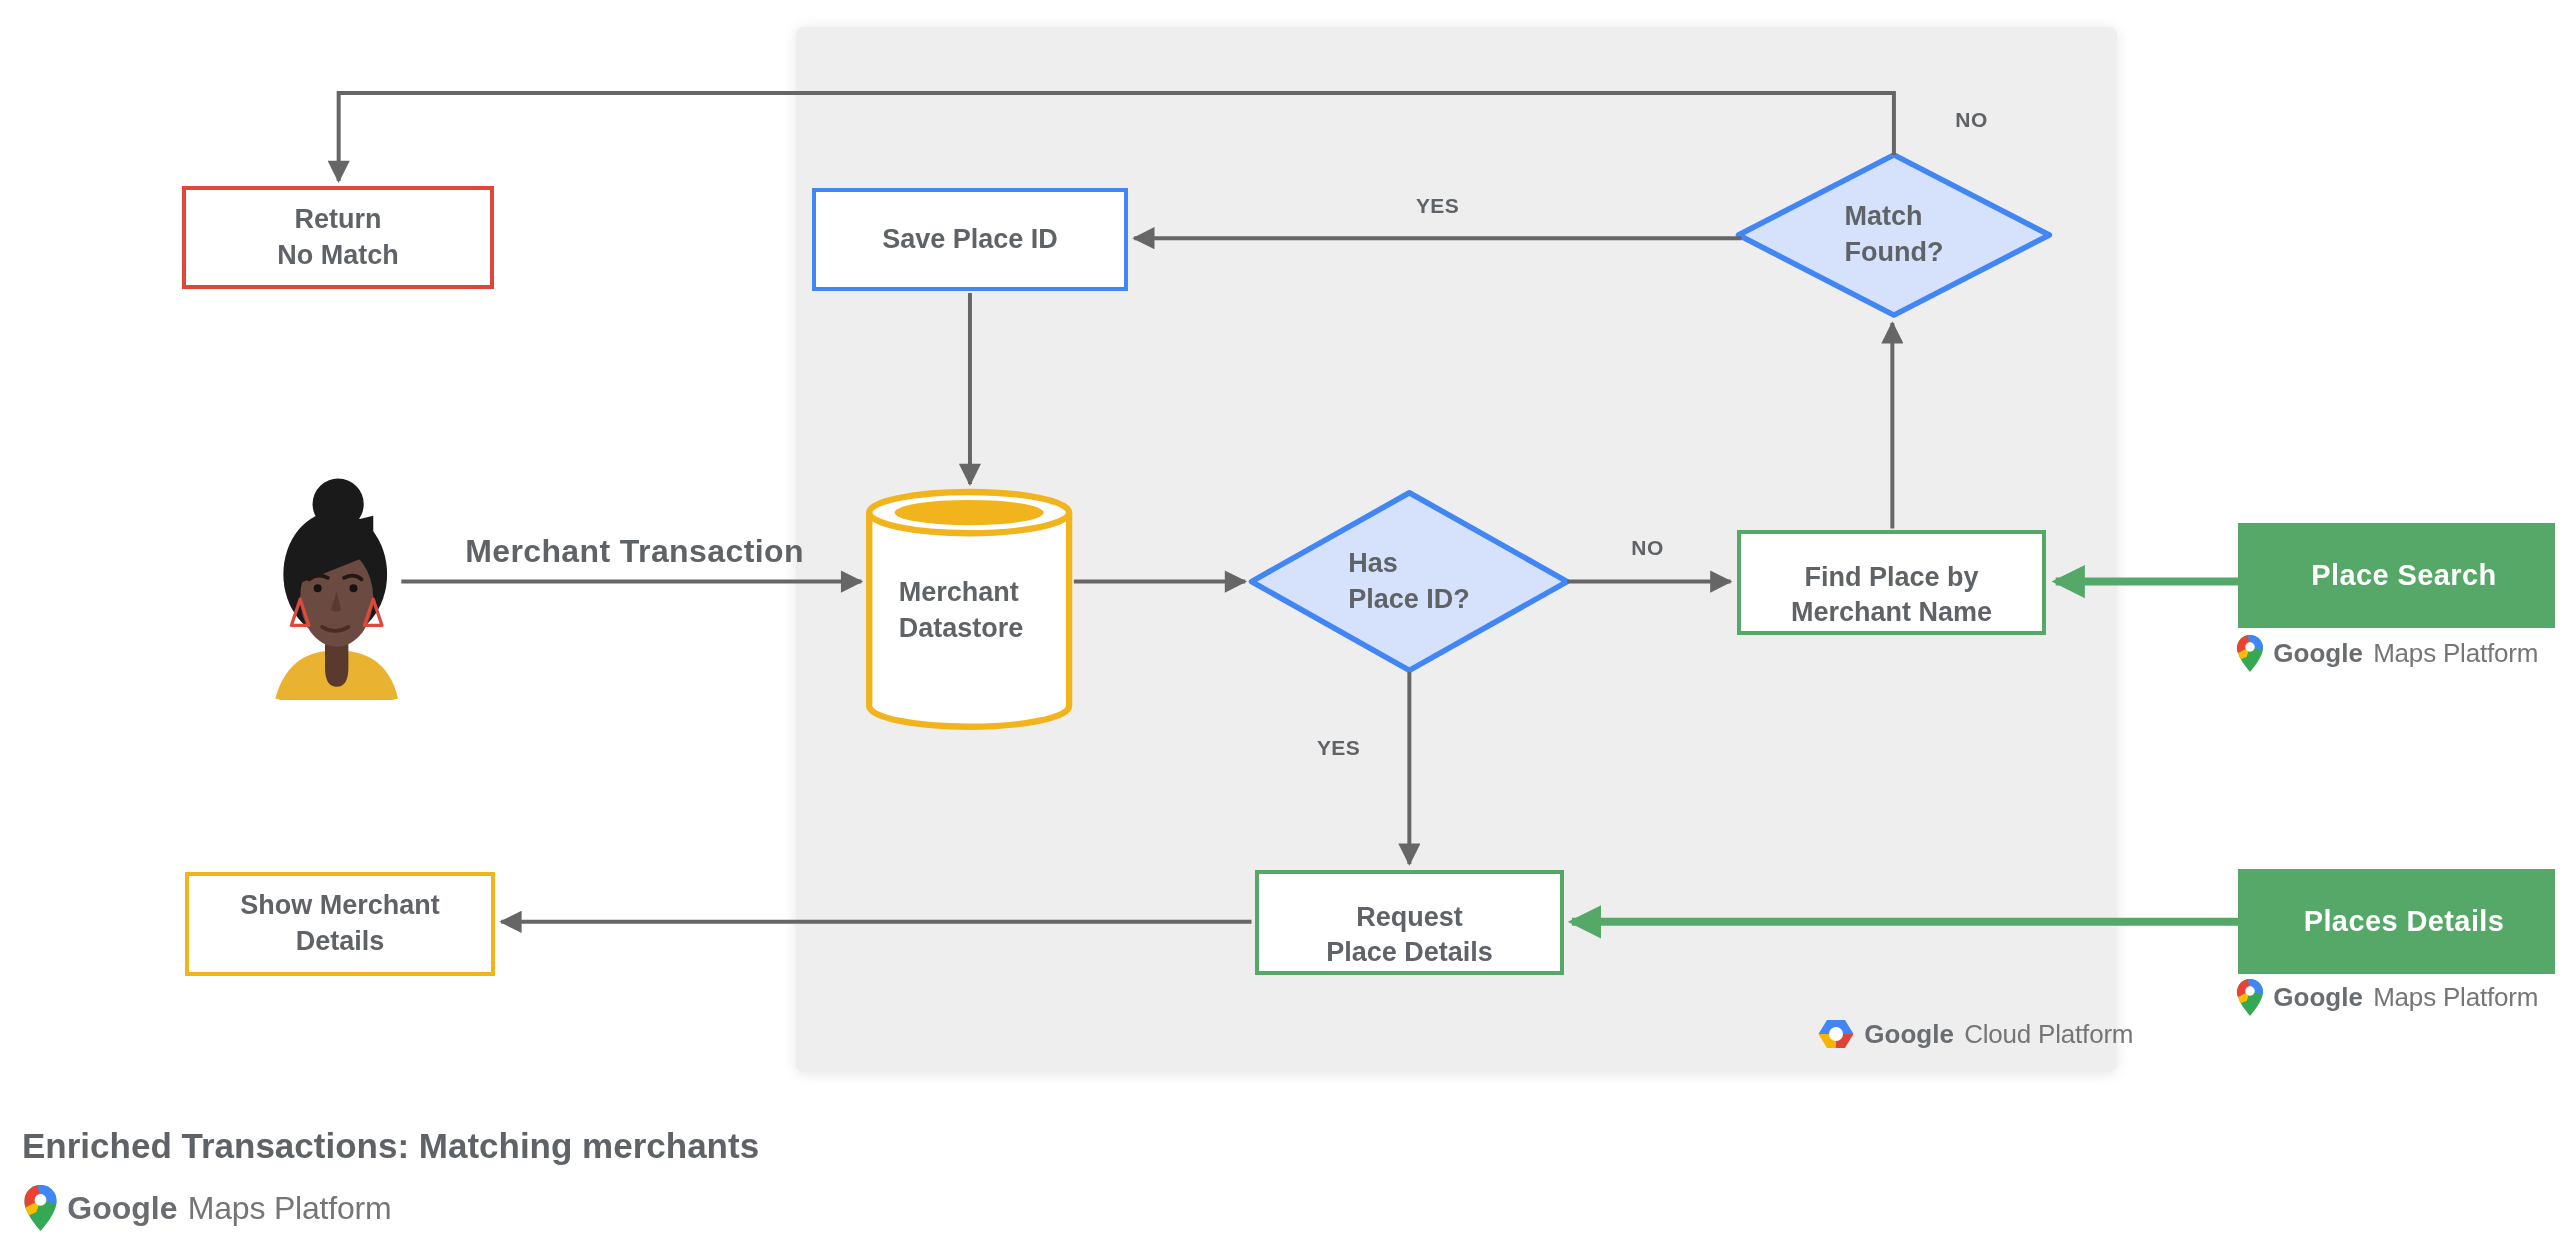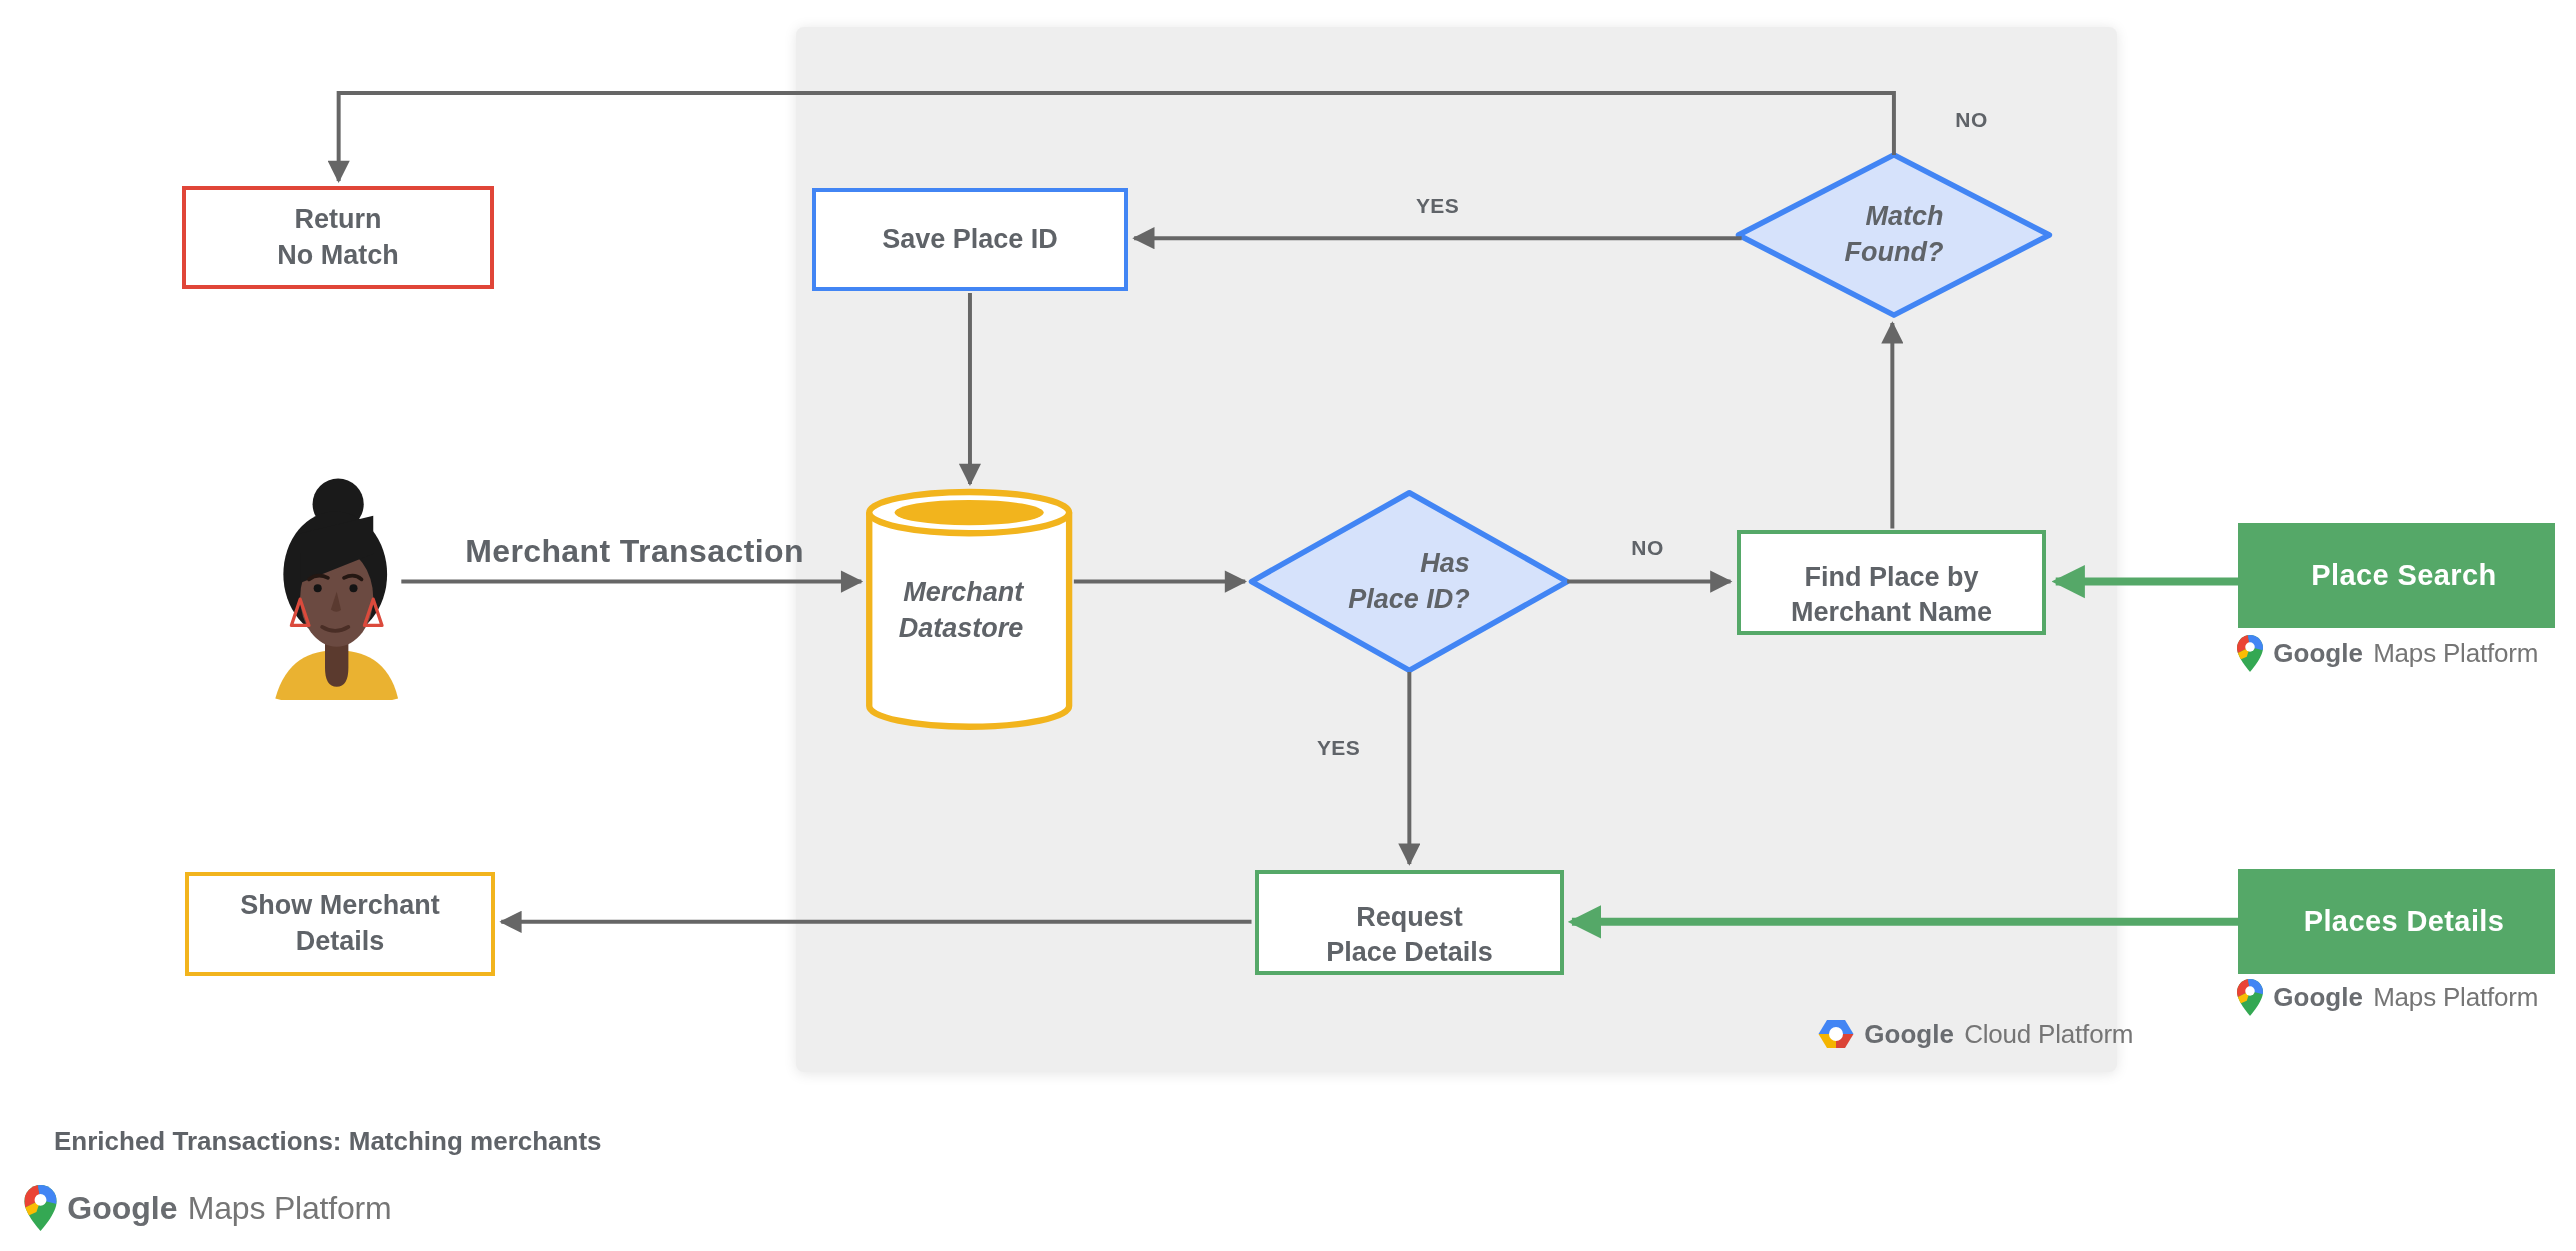--- a/index.html
+++ b/index.html
@@ -19,29 +19,29 @@
   .node{position:absolute;display:flex;align-items:center;justify-content:center;text-align:center;box-sizing:border-box;}
   .box{background:#ffffff;border:4.8px solid #000;}
   .box.red{border-color:var(--c-red,#E04538);}
   .box.blue{border-color:var(--c-blue,#4285F4);}
   .box.greenb{border-color:var(--c-green,#55A868);align-items:flex-end;}
   .box.yellow{border-color:var(--c-yellow,#F2B41D);}
   .node-label{white-space:pre-line;font-size:27px;line-height:1.32;font-weight:700;
               color:var(--c-text,#5F6368);}
   .api{background:var(--c-green,#55A868);padding-left:15px;}
   .api .node-label{color:#ffffff;font-size:29px;letter-spacing:0.4px;}
-  .float-label{position:absolute;display:flex;align-items:center;justify-content:center;text-align:right;font-style:italic;}
+  .float-label{position:absolute;display:flex;align-items:center;justify-content:center;text-align:left;}
   .edge-label{position:absolute;font-weight:700;color:var(--c-text,#5F6368);font-size:21px;
               text-align:center;letter-spacing:0.4px;}
   .logo{position:absolute;display:flex;align-items:center;gap:10.3px;color:var(--c-logo_text,#757575);}
   .logo .brand{font-weight:600;color:#696C70;}
   .logo .product{font-weight:400;color:var(--c-logo_text,#757575);letter-spacing:-0.2px;}
   .logo.sm{font-size:26px;}
   .logo.lg{font-size:32px;}
-  .title{position:absolute;font-size:26px;font-weight:700;color:var(--c-text,#5F6368);margin-left:32px;}
+  .title{position:absolute;font-size:35px;font-weight:700;color:var(--c-text,#5F6368);}
   .hidden-defs{position:absolute;width:0;height:0;overflow:hidden;}
 </style>
 </head>
 <body>
 
 <svg class="hidden-defs" aria-hidden="true">
   <defs>
     <symbol id="gmp-pin" viewBox="0 0 24 34">
       <clipPath id="pinclip">
         <path d="M12 0 C5.37 0 0 5.37 0 12 C0 21 12 34 12 34 C12 34 24 21 24 12 C24 5.37 18.63 0 12 0 Z"></path>

